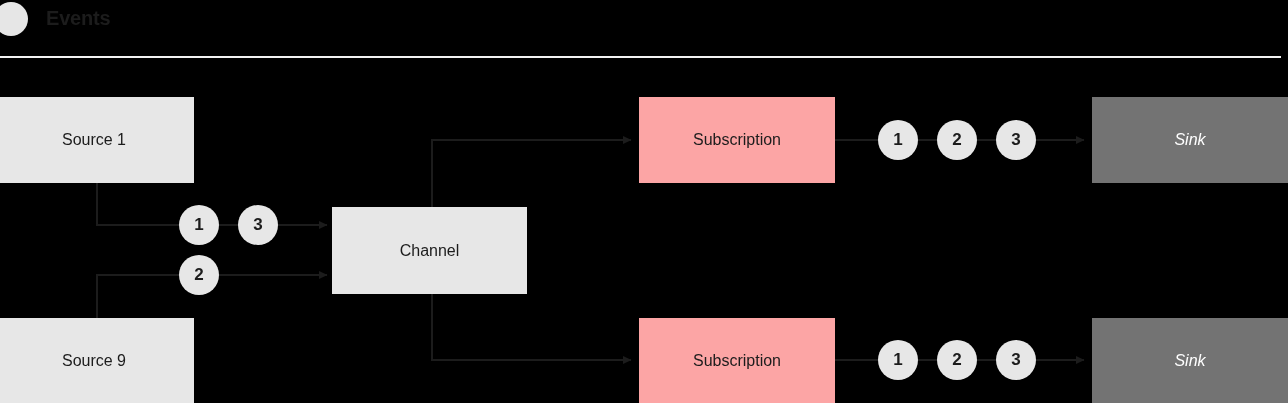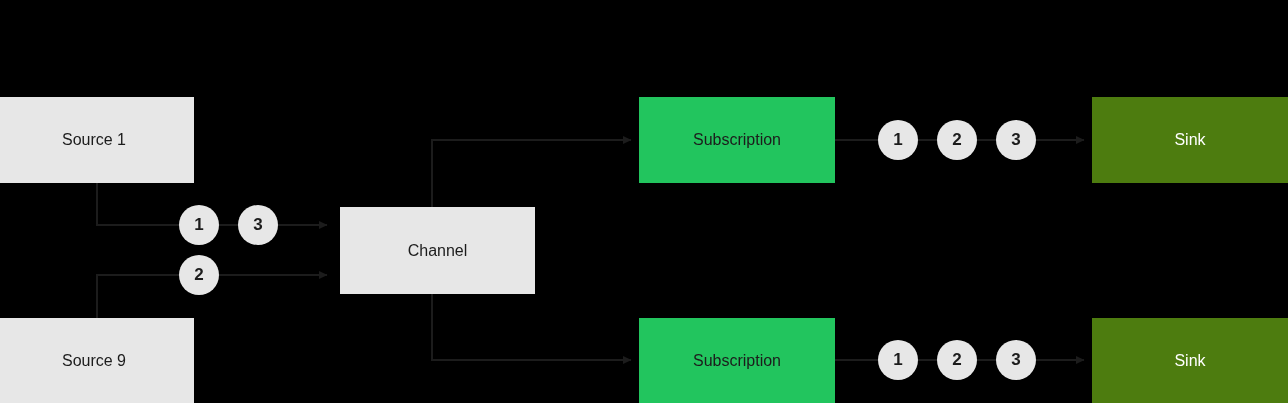--- a/index.html
+++ b/index.html
@@ -81,26 +81,27 @@
     line-height: 20px;
     text-align: center;
     box-sizing: border-box;
   }
   .node-source,
   .node-channel {
     background: #e7e7e7;
     color: #1c1c1c;
   }
   .node-subscription {
-    background: #22c55e;
+    background: #fca5a5;
     color: #1c1c1c;
   }
   .node-sink {
-    background: #4d7c0f;
+    background: #737373;
     color: #ffffff;
+    font-style: italic;
   }
 
   
   .token {
     position: absolute;
     width: 40px;
     height: 40px;
     border-radius: 50%;
     background: #e7e7e7;
     color: #1c1c1c;
@@ -110,20 +111,25 @@
     align-items: center;
     justify-content: center;
     box-sizing: border-box;
   }
 </style>
 </head>
 <body>
 
 <div class="screen">
 
+  <div class="header">
+    <div class="header-dot"></div>
+    <div class="header-title">Events</div>
+    <div class="header-rule"></div>
+  </div>
 
   <div class="canvas">
 
     <svg class="edges" viewBox="0 0 1288 345">
       <defs>
         <marker id="arrow" markerWidth="9" markerHeight="9" refX="8" refY="4.5" orient="auto" markerUnits="userSpaceOnUse">
           <path d="M0,0.6 L8.5,4.5 L0,8.4 z" fill="#1c1c1c"></path>
         </marker>
       </defs>
 
@@ -141,21 +147,21 @@
     </svg>
 
     <div class="node node-source" style="left:-6px; top:39px; width:200px; height:86px;">
       <span>Source 1</span>
     </div>
 
     <div class="node node-source" style="left:-6px; top:260px; width:200px; height:110px;">
       <span style="position:relative; top:-12px;">Source 9</span>
     </div>
 
-    <div class="node node-channel" style="left:340px; top:149px; width:195px; height:87px;">
+    <div class="node node-channel" style="left:332px; top:149px; width:195px; height:87px;">
       <span>Channel</span>
     </div>
 
     <div class="node node-subscription" style="left:639px; top:39px; width:196px; height:86px;">
       <span>Subscription</span>
     </div>
 
     <div class="node node-subscription" style="left:639px; top:260px; width:196px; height:110px;">
       <span style="position:relative; top:-12px;">Subscription</span>
     </div>

